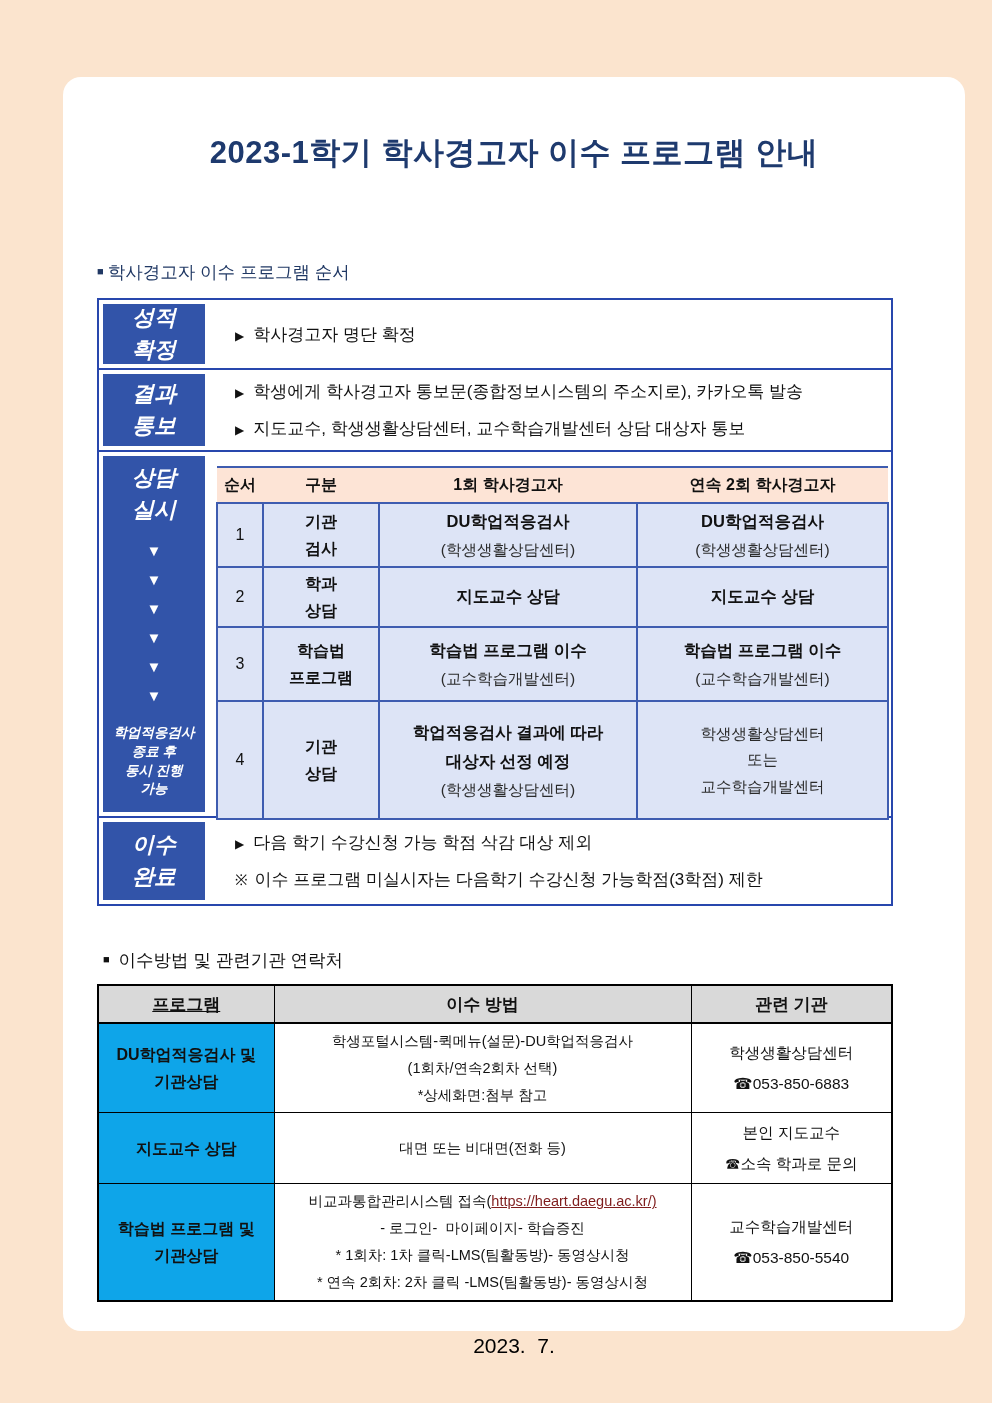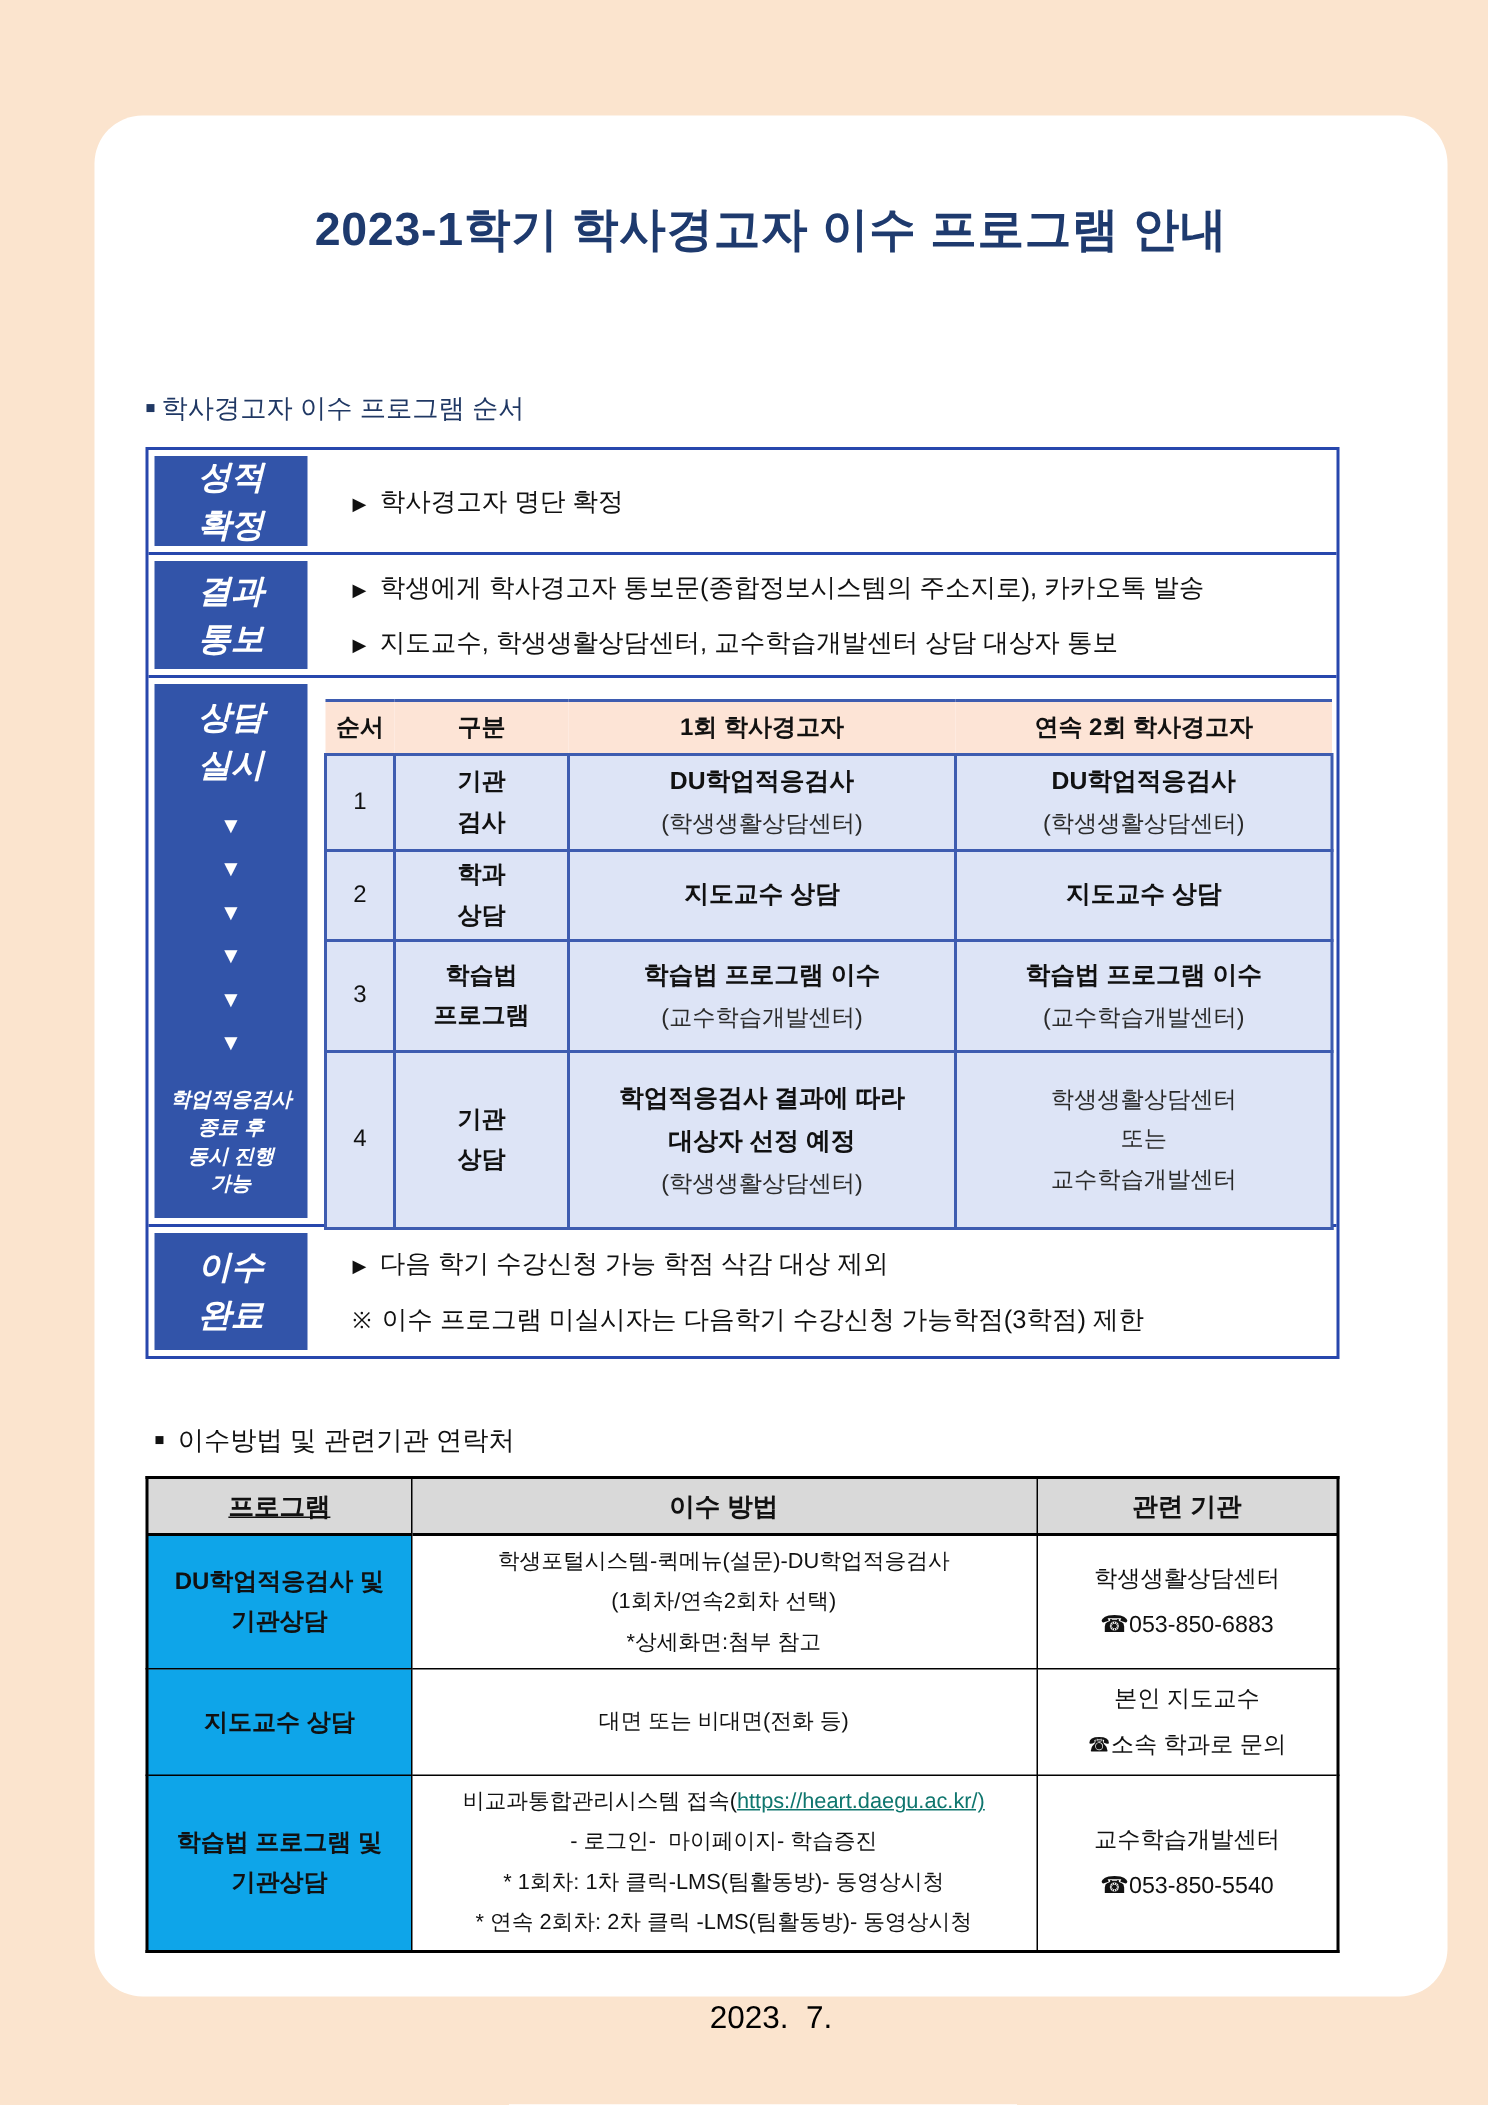--- a/index.html
+++ b/index.html
@@ -1,18 +1,18 @@
 <!DOCTYPE html>
 <html><head>
 <meta charset="utf-8">
 <style>
   html,body{margin:0;padding:0;}
   .page{position:relative;width:992px;height:1403px;background:#FBE4CE;overflow:hidden;
         font-family:"Liberation Sans",sans-serif;color:#111;}
-  .card{position:absolute;left:63px;top:77px;width:902px;height:1254px;background:#ffffff;border-radius:32px;}
+  .card{position:absolute;left:63px;top:77px;width:902px;height:1254px;background:#ffffff;border-radius:18px;}
 
   
   .title{margin:55px 20px 0;text-align:center;font-size:31px;font-weight:bold;color:#1E3A6E;letter-spacing:.5px;}
 
   
   .sec-head{margin-left:34px;font-size:17.5px;font-weight:normal;}
   .sec-head-1{margin-top:86px;color:#203864;}
   .sec-head-2{margin-top:42px;color:#111;margin-left:40px;}
   .sq{font-size:11px;vertical-align:3px;margin-right:4px;}
 
@@ -57,21 +57,21 @@
                 border:2px solid #000;}
   table.contact th{background:#D9D9D9;border:1px solid #000;border-bottom:2px solid #000;
                    height:34px;font-size:17px;font-weight:bold;}
   table.contact td{border:1px solid #000;text-align:center;vertical-align:middle;padding:4px 2px;}
   .k-prog{width:176px;} .k-method{width:417px;}
   td.prog-cell{background:#0ea5e9;font-weight:bold;font-size:16px;line-height:1.7;}
   .m-line{font-size:14.5px;line-height:1.85;white-space:pre-wrap;}
   .o-line{font-size:15.5px;line-height:2.0;}
   tr.kr-1{height:82px;} tr.kr-2{height:46px;} tr.kr-3{height:96px;}
   .u{text-decoration:underline;}
-  a.link{color:#0f766e;text-decoration:underline;cursor:pointer;}
+  a.link{color:#7f1d1d;text-decoration:underline;cursor:pointer;}
 
   
   .footer{margin-top:32px;text-align:center;font-family:Liberation Sans, sans-serif;
           font-size:21px;white-space:pre;color:#000;}
 </style>
 </head>
 <body>
 
 <div class="page">
   <div class="card">

